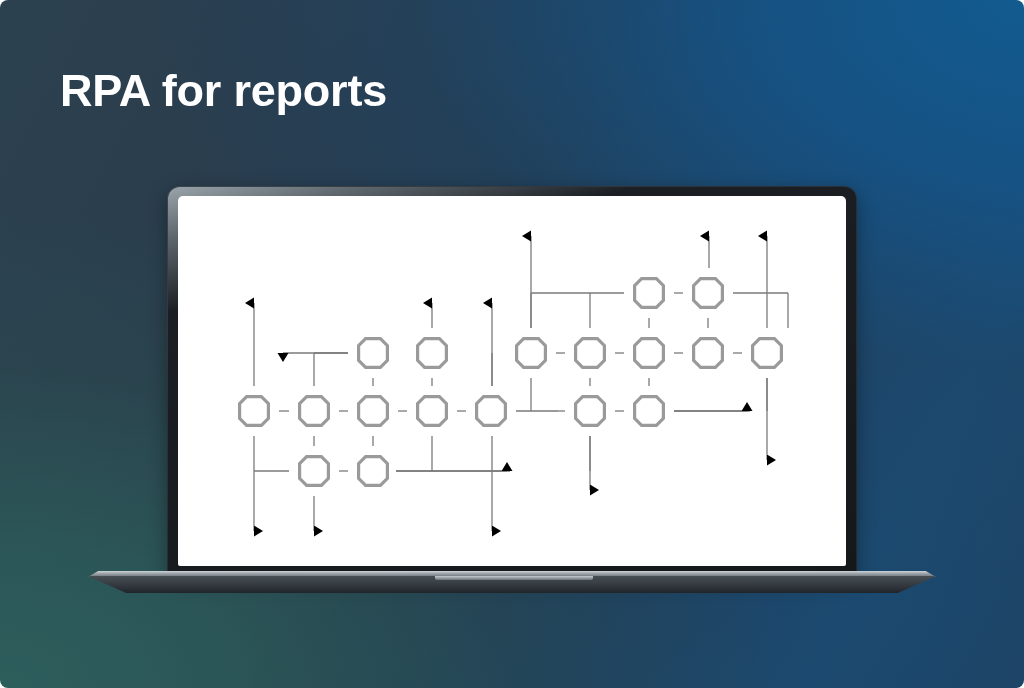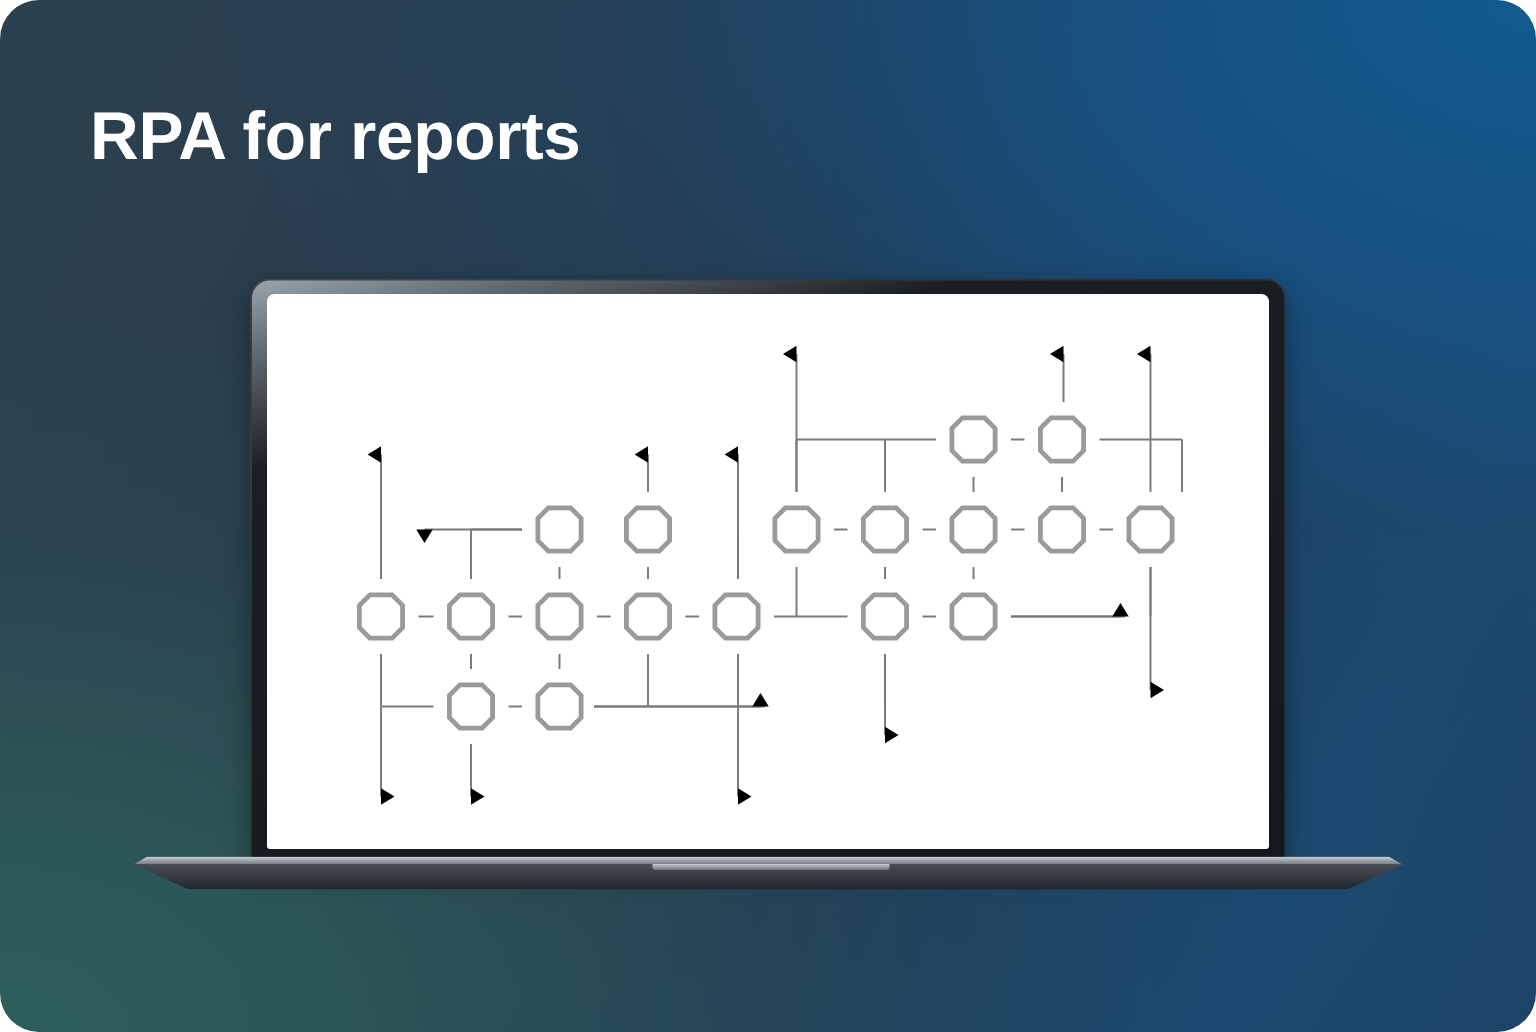--- a/index.html
+++ b/index.html
@@ -14,21 +14,21 @@
     overflow: hidden;
     font-family: "Liberation Sans", sans-serif;
   }
 
   .slide {
     position: absolute;
     left: 0;
     top: 0;
     width: 1024px;
     height: 688px;
-    border-radius: 26px;
+    border-radius: 8px;
     overflow: hidden;
     background:
       radial-gradient(130% 115% at 100% 0%,
           rgba(18,92,145,0.95) 0%,
           rgba(20,85,138,0.80) 22%,
           rgba(31,70,104,0.45) 46%,
           rgba(42,63,79,0.05) 66%,
           rgba(42,63,79,0) 78%),
       radial-gradient(120% 110% at 0% 100%,
           rgba(45,95,92,0.98) 0%,

